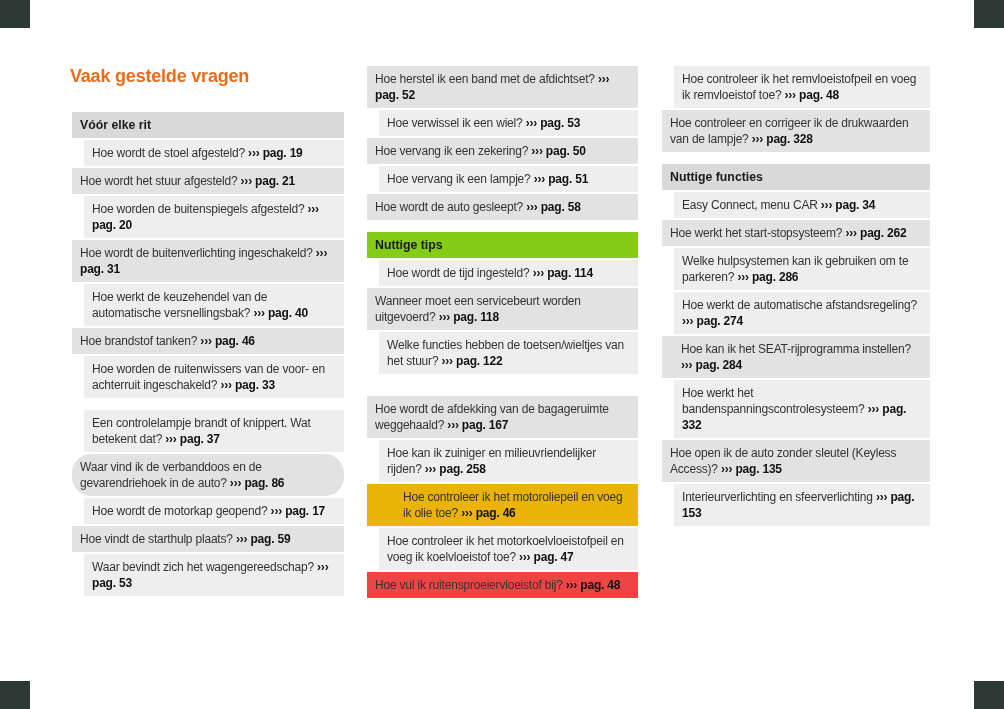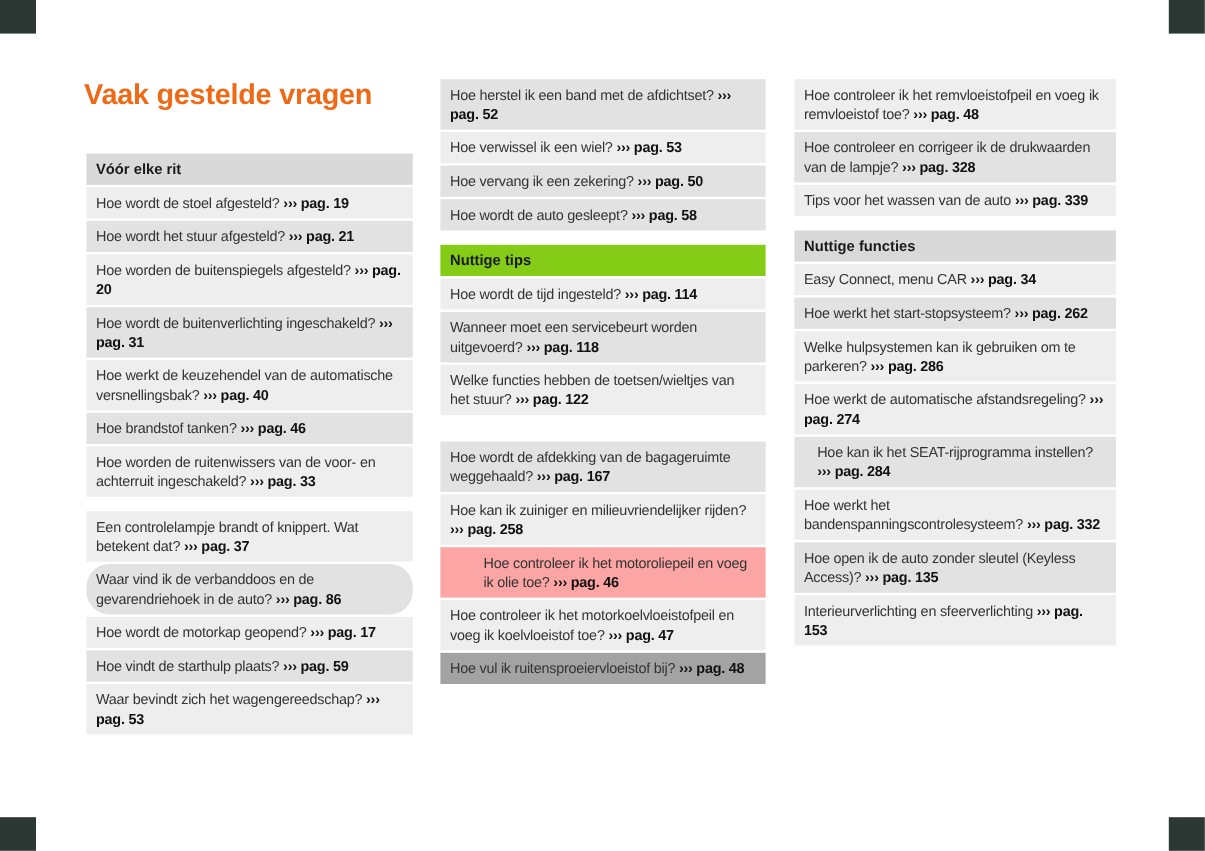--- a/index.html
+++ b/index.html
@@ -11,26 +11,26 @@
     color: #2d2d2d;
   }
   .corner { position: absolute; width: 30px; height: 28px; background: #2b3834; }
   .corner.tl { top: 0; left: 0; }
   .corner.tr { top: 0; right: 0; }
   .corner.bl { bottom: 0; left: 0; }
   .corner.br { bottom: 0; right: 0; }
 
   .page-title {
     position: absolute; left: 70px; top: 66px;
-    font-size: 24px; font-weight: bold; color: #ee6a17;
+    font-size: 18px; font-weight: bold; color: #ee6a17;
     letter-spacing: -0.2px;
   }
 
   .col { position: absolute; }
-  #col-1 { left: 72px;  top: 128px; width: 272px; }
+  #col-1 { left: 72px;  top: 112px; width: 272px; }
   #col-2 { left: 367px; top: 66px;  width: 271px; }
   #col-3 { left: 662px; top: 66px;  width: 268px; }
 
   .section { margin-bottom: 0; }
   .section + .section { margin-top: 12px; }
 
   .sec-header {
     background: #d9d9d9;
     font-weight: bold;
     font-size: 12.3px;
@@ -40,21 +40,21 @@
     margin-bottom: 2px;
   }
   .item {
     font-size: 12px;
     line-height: 16px;
     letter-spacing: -0.2px;
     padding: 5px 8px;
     margin-bottom: 2px;
     color: #333333;
   }
-  .item.shade-a { background: #eeeeee; }
+  .item.shade-a { background: #eeeeee; margin-left: 12px; }
   .item.shade-b { background: #e2e2e2; }
   .item .ref { font-weight: bold; color: #111111; }
 </style>
 </head>
 <body>
 
 <div>
   <div class="corner tl" style="background: rgb(43, 56, 52);"></div>
   <div class="corner tr" style="background: rgb(43, 56, 52);"></div>
   <div class="corner bl" style="background: rgb(43, 56, 52);"></div>
@@ -79,39 +79,39 @@
         <div class="item shade-a" style="background: rgb(238, 238, 238);"><span>Hoe wordt de motorkap geopend?</span> <span class="ref">››› pag. 17</span></div>
         <div class="item shade-b" style="background: rgb(226, 226, 226);"><span>Hoe vindt de starthulp plaats?</span> <span class="ref">››› pag. 59</span></div>
         <div class="item shade-a" style="background: rgb(238, 238, 238);"><span>Waar bevindt zich het wagengereedschap?</span> <span class="ref">››› pag. 53</span></div>
       </div>
     </div>
   <div class="col" id="col-2">
       <div class="section">
         <div class="item shade-b" style="background: rgb(226, 226, 226);"><span>Hoe herstel ik een band met de afdichtset?</span> <span class="ref">››› pag. 52</span></div>
         <div class="item shade-a" style="background: rgb(238, 238, 238);"><span>Hoe verwissel ik een wiel?</span> <span class="ref">››› pag. 53</span></div>
         <div class="item shade-b" style="background: rgb(226, 226, 226);"><span>Hoe vervang ik een zekering?</span> <span class="ref">››› pag. 50</span></div>
+        <div class="item shade-a" style="background: rgb(238, 238, 238);"><span>Hoe vervang ik een lampje?</span> <span class="ref">››› pag. 51</span></div>
         <div class="item shade-b" style="background: rgb(226, 226, 226);"><span>Hoe wordt de auto gesleept?</span> <span class="ref">››› pag. 58</span></div>
       </div>
       <div class="section">
         <div class="sec-header" style="background: #84cc16;">Nuttige tips</div>
         <div class="item shade-a" style="background: rgb(238, 238, 238);"><span>Hoe wordt de tijd ingesteld?</span> <span class="ref">››› pag. 114</span></div>
         <div class="item shade-b" style="background: rgb(226, 226, 226);"><span>Wanneer moet een servicebeurt worden uitgevoerd?</span> <span class="ref">››› pag. 118</span></div>
         <div class="item shade-a" style="background: rgb(238, 238, 238);"><span>Welke functies hebben de toetsen/wieltjes van het stuur?</span> <span class="ref">››› pag. 122</span></div>
         <div class="item shade-b" style="background: rgb(226, 226, 226); margin-top: 22px;"><span>Hoe wordt de afdekking van de bagageruimte weggehaald?</span> <span class="ref">››› pag. 167</span></div>
         <div class="item shade-a" style="background: rgb(238, 238, 238);"><span>Hoe kan ik zuiniger en milieuvriendelijker rijden?</span> <span class="ref">››› pag. 258</span></div>
-        <div class="item shade-b" style="background: #fca5a5; padding-left: 36px;"><span>Hoe controleer ik het motoroliepeil en voeg ik olie toe?</span> <span class="ref">››› pag. 46</span></div>
+        <div class="item shade-b" style="background: #eab308; padding-left: 36px;"><span>Hoe controleer ik het motoroliepeil en voeg ik olie toe?</span> <span class="ref">››› pag. 46</span></div>
         <div class="item shade-a" style="background: rgb(238, 238, 238);"><span>Hoe controleer ik het motorkoelvloeistofpeil en voeg ik koelvloeistof toe?</span> <span class="ref">››› pag. 47</span></div>
-        <div class="item shade-b" style="background: #a3a3a3;"><span>Hoe vul ik ruitensproeiervloeistof bij?</span> <span class="ref">››› pag. 48</span></div>
+        <div class="item shade-b" style="background: #ef4444;"><span>Hoe vul ik ruitensproeiervloeistof bij?</span> <span class="ref">››› pag. 48</span></div>
       </div>
     </div>
   <div class="col" id="col-3">
       <div class="section">
         <div class="item shade-a" style="background: rgb(238, 238, 238);"><span>Hoe controleer ik het remvloeistofpeil en voeg ik remvloeistof toe?</span> <span class="ref">››› pag. 48</span></div>
         <div class="item shade-b" style="background: rgb(226, 226, 226);"><span>Hoe controleer en corrigeer ik de drukwaarden van de lampje?</span> <span class="ref">››› pag. 328</span></div>
-        <div class="item shade-a" style="background: rgb(238, 238, 238);"><span>Tips voor het wassen van de auto</span> <span class="ref">››› pag. 339</span></div>
       </div>
       <div class="section">
         <div class="sec-header" style="background: rgb(217, 217, 217);">Nuttige functies</div>
         <div class="item shade-a" style="background: rgb(238, 238, 238);"><span>Easy Connect, menu CAR</span> <span class="ref">››› pag. 34</span></div>
         <div class="item shade-b" style="background: rgb(226, 226, 226);"><span>Hoe werkt het start-stopsysteem?</span> <span class="ref">››› pag. 262</span></div>
         <div class="item shade-a" style="background: rgb(238, 238, 238);"><span>Welke hulpsystemen kan ik gebruiken om te parkeren?</span> <span class="ref">››› pag. 286</span></div>
         <div class="item shade-a" style="background: rgb(238, 238, 238);"><span>Hoe werkt de automatische afstandsregeling?</span> <span class="ref">››› pag. 274</span></div>
         <div class="item shade-b" style="background: rgb(226, 226, 226); padding-left: 19px;"><span>Hoe kan ik het SEAT-rijprogramma instellen?</span> <span class="ref">››› pag. 284</span></div>
         <div class="item shade-a" style="background: rgb(238, 238, 238);"><span>Hoe werkt het bandenspanningscontrolesysteem?</span> <span class="ref">››› pag. 332</span></div>
         <div class="item shade-b" style="background: rgb(226, 226, 226);"><span>Hoe open ik de auto zonder sleutel (Keyless Access)?</span> <span class="ref">››› pag. 135</span></div>

